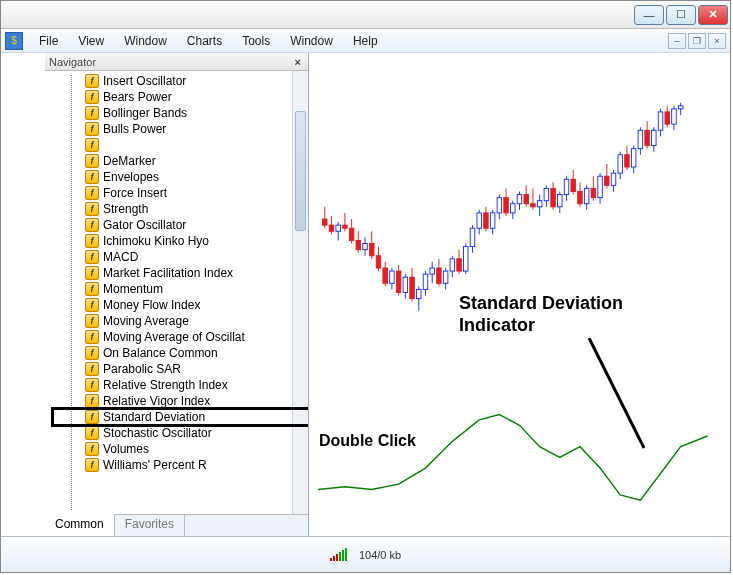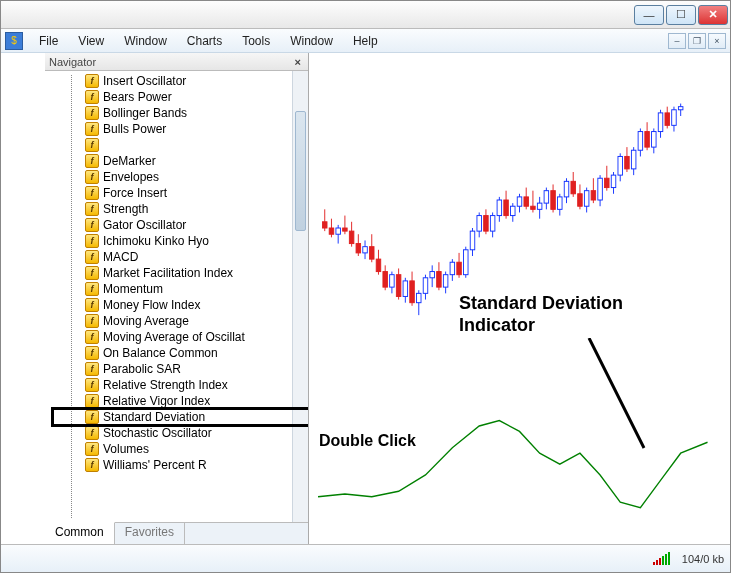--- a/index.html
+++ b/index.html
@@ -219,26 +219,26 @@
 }
 .annotation {
   position: absolute;
   font-family: 'Segoe Script', cursive, sans-serif;
   font-weight: bold;
   color: #000;
   font-size: 18px;
   line-height: 1.2;
 }
 .statusbar {
-  height: 28px;
+  height: 36px;
   border-top: 1px solid #bbb;
   background: linear-gradient(#fafcfe, #e7f0f8);
   display: flex;
   align-items: center;
-  justify-content: flex-end;
+  justify-content: center;
   padding: 0 6px;
   font-size: 11px;
   color: #333;
 }
 .conn-bars {
   display: flex;
   align-items: flex-end;
   gap: 1px;
   margin-right: 12px;
 }

